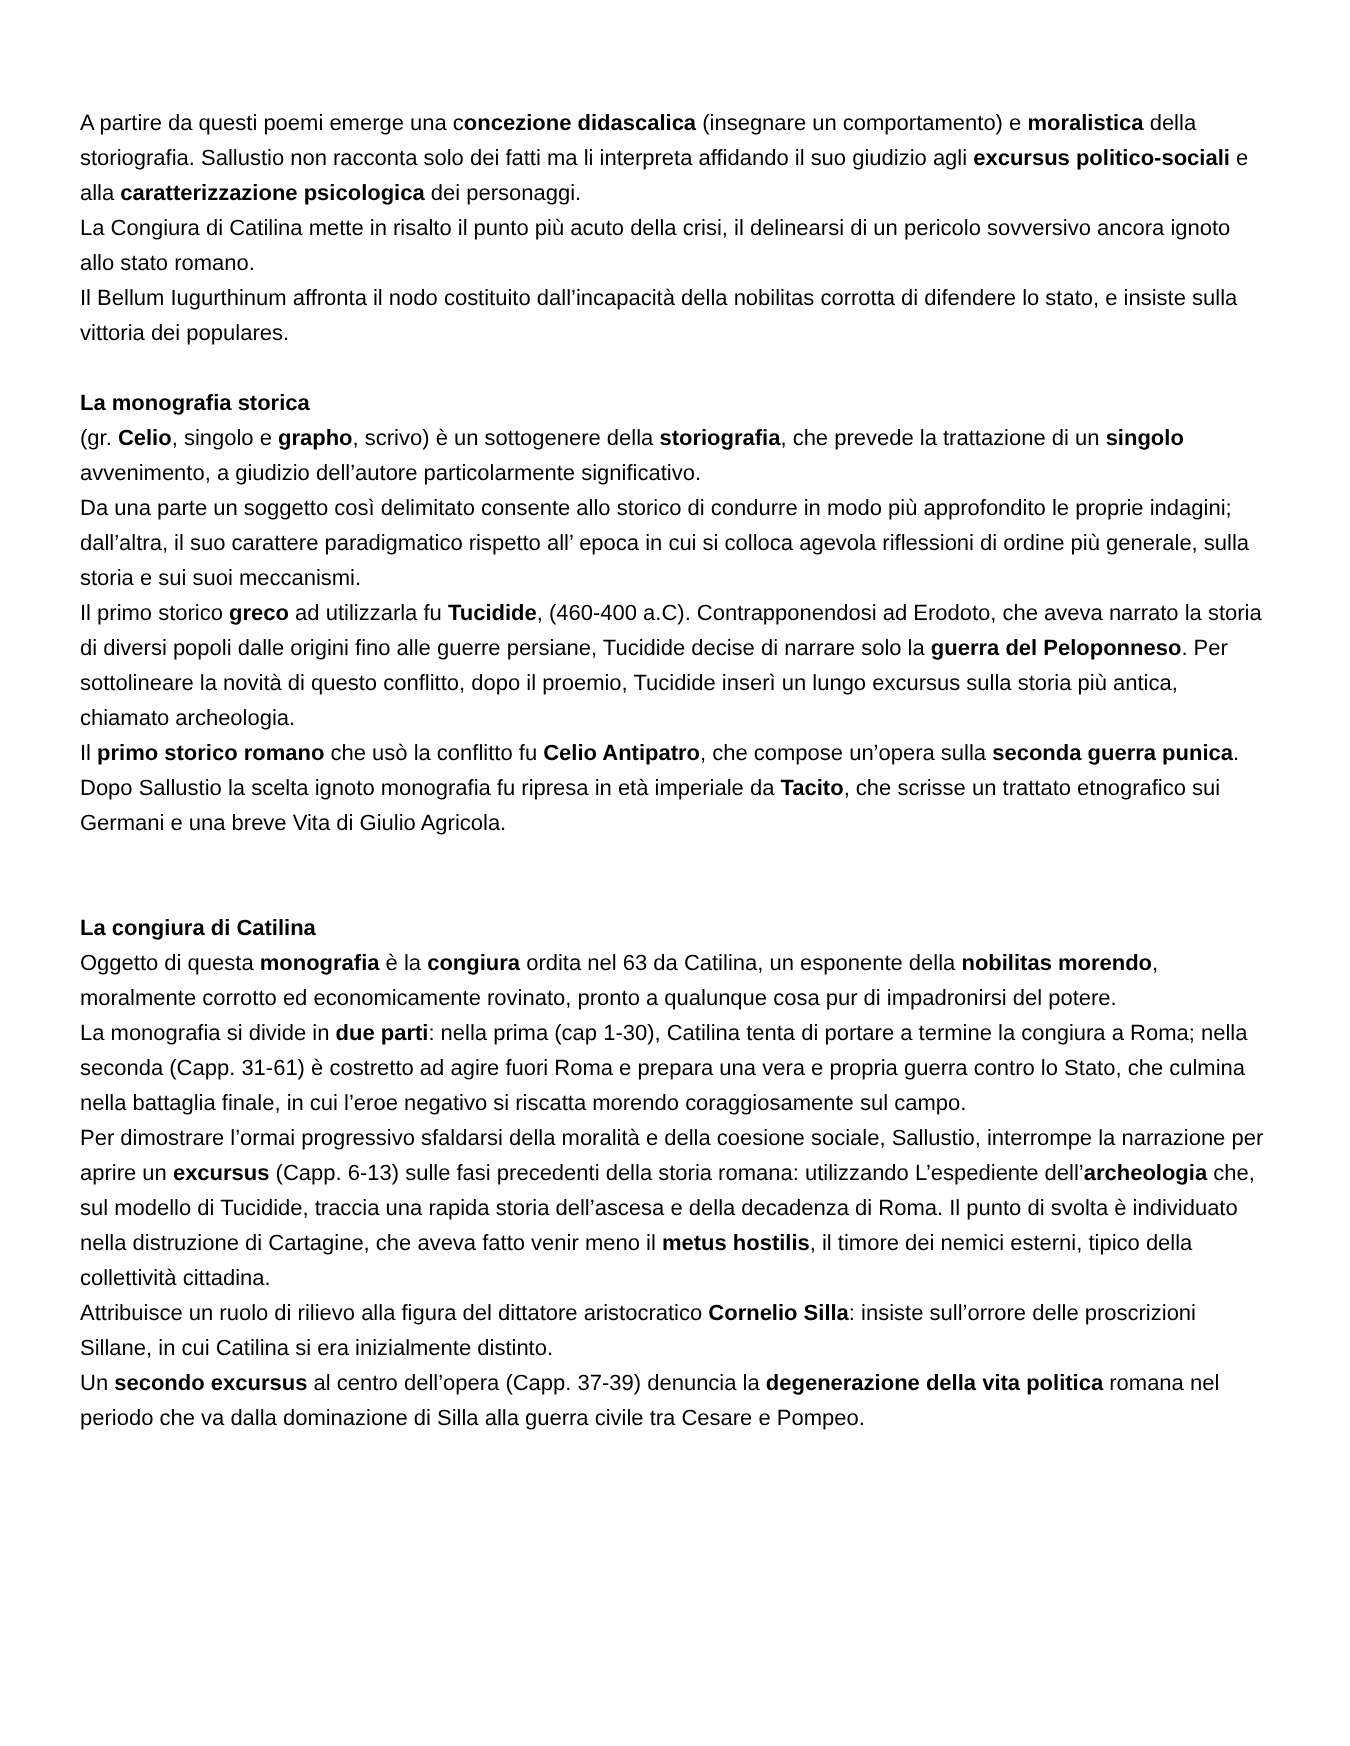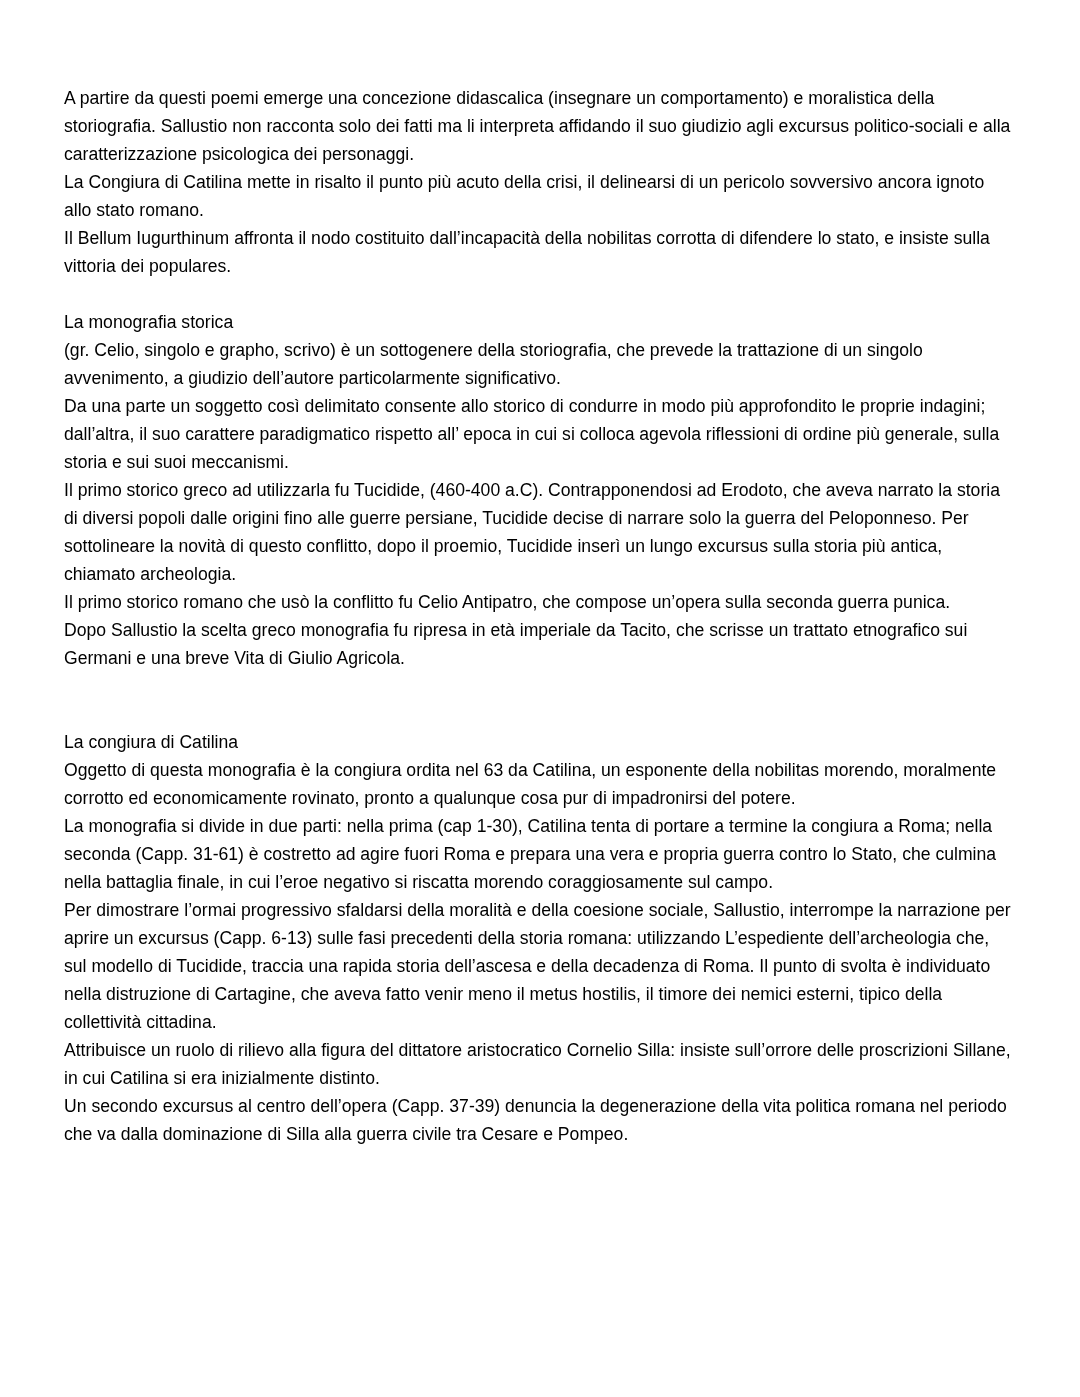--- a/index.html
+++ b/index.html
@@ -15,37 +15,37 @@
     background: #ffffff;
     padding: 84px 66px 60px 64px;
     margin: 0 auto;
   }
   .para {
     font-size: 17.6px;
     line-height: 28px;
     color: #000000;
     text-align: left;
   }
-  .para .b { font-weight: 400; }
+  .para .b { font-weight: 700; }
   .para .i { }
 </style>
 </head>
 <body>
 
 <div class="page">
   <p class="para"><span>A partire da questi poemi emerge una c</span><span class="b">oncezione didascalica</span><span> (insegnare un comportamento) e </span><span class="b">moralistica</span><span> della storiografia. Sallustio non racconta solo dei fatti ma li interpreta affidando il suo giudizio agli </span><span class="b">excursus politico-sociali</span><span> e alla </span><span class="b">caratterizzazione psicologica</span><span> dei personaggi.</span></p>
   <p class="para"><span>La </span><span class="i">Congiura di Catilina</span><span> mette in risalto il punto più acuto della crisi, il delinearsi di un pericolo sovversivo ancora ignoto allo stato romano.</span></p>
   <p class="para"><span>Il </span><span class="i">Bellum Iugurthinum</span><span> affronta il nodo costituito dall’incapacità della nobilitas corrotta di difendere lo stato, e insiste sulla vittoria dei populares.</span></p>
   <p class="para">&nbsp;</p>
   <p class="para"><span class="b">La monografia storica</span></p>
   <p class="para"><span>(gr. </span><span class="b">Celio</span><span>, singolo e </span><span class="b">grapho</span><span>, scrivo) è un sottogenere della </span><span class="b">storiografia</span><span>, che prevede la trattazione di un </span><span class="b">singolo</span><span> avvenimento, a giudizio dell’autore particolarmente significativo.</span></p>
   <p class="para"><span>Da una parte un soggetto così delimitato consente allo storico di condurre in modo più approfondito le proprie indagini; dall’altra, il suo carattere paradigmatico rispetto all’ epoca in cui si colloca agevola riflessioni di ordine più generale, sulla storia e sui suoi meccanismi.</span></p>
   <p class="para"><span>Il primo storico </span><span class="b">greco</span><span> ad utilizzarla fu </span><span class="b">Tucidide</span><span>, (460-400 a.C). Contrapponendosi ad Erodoto, che aveva narrato la storia di diversi popoli dalle origini fino alle guerre persiane, Tucidide decise di narrare solo la </span><span class="b">guerra del Peloponneso</span><span>. Per sottolineare la novità di questo conflitto, dopo il proemio, Tucidide inserì un lungo excursus sulla storia più antica, chiamato </span><span class="i">archeologia</span><span>.</span></p>
   <p class="para"><span>Il </span><span class="b">primo storico romano</span><span> che usò la conflitto fu </span><span class="b">Celio Antipatro</span><span>, che compose un’opera sulla </span><span class="b">seconda guerra punica</span><span>.</span></p>
-  <p class="para"><span>Dopo Sallustio la scelta greco monografia fu ripresa in età imperiale da </span><span class="b">Tacito</span><span>, che scrisse un trattato etnografico sui Germani e una breve Vita di Giulio Agricola.</span></p>
+  <p class="para"><span>Dopo Sallustio la scelta ignoto monografia fu ripresa in età imperiale da </span><span class="b">Tacito</span><span>, che scrisse un trattato etnografico sui Germani e una breve Vita di Giulio Agricola.</span></p>
   <p class="para">&nbsp;</p>
   <p class="para">&nbsp;</p>
   <p class="para"><span class="b">La congiura di Catilina</span></p>
   <p class="para"><span>Oggetto di questa </span><span class="b">monografia</span><span> è la </span><span class="b">congiura</span><span> ordita nel 63 da Catilina, un esponente della </span><span class="b">nobilitas morendo</span><span>, moralmente corrotto ed economicamente rovinato, pronto a qualunque cosa pur di impadronirsi del potere.</span></p>
   <p class="para"><span>La monografia si divide in </span><span class="b">due parti</span><span>: nella prima (cap 1-30), Catilina tenta di portare a termine la congiura a Roma; nella seconda (Capp. 31-61) è costretto ad agire fuori Roma e prepara una vera e propria guerra contro lo Stato, che culmina nella battaglia finale, in cui l’eroe negativo si riscatta morendo coraggiosamente sul campo.</span></p>
   <p class="para"><span>Per dimostrare l’ormai progressivo sfaldarsi della moralità e della coesione sociale, Sallustio, interrompe la narrazione per aprire un </span><span class="b">excursus</span><span> (Capp. 6-13) sulle fasi precedenti della storia romana: utilizzando L’espediente dell’</span><span class="b">archeologia</span><span> che, sul modello di Tucidide, traccia una rapida storia dell’ascesa e della decadenza di Roma. Il punto di svolta è individuato nella distruzione di Cartagine, che aveva fatto venir meno il </span><span class="b">metus hostilis</span><span>, il timore dei nemici esterni, tipico della collettività cittadina.</span></p>
   <p class="para"><span>Attribuisce un ruolo di rilievo alla figura del dittatore aristocratico </span><span class="b">Cornelio Silla</span><span>: insiste sull’orrore delle proscrizioni Sillane, in cui Catilina si era inizialmente distinto.</span></p>
   <p class="para"><span>Un </span><span class="b">secondo excursus</span><span> al centro dell’opera (Capp. 37-39) denuncia la </span><span class="b">degenerazione della vita politica</span><span> romana nel periodo che va dalla dominazione di Silla alla guerra civile tra Cesare e Pompeo.</span></p>
 </div>
 

